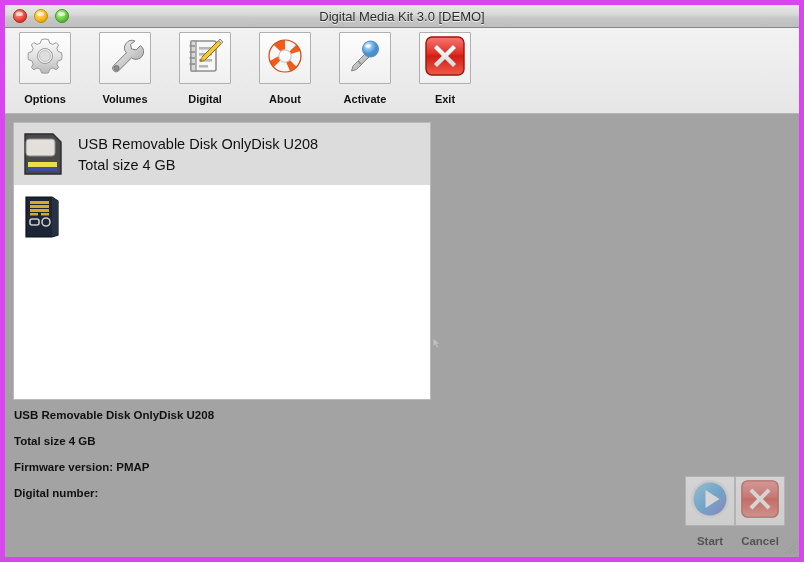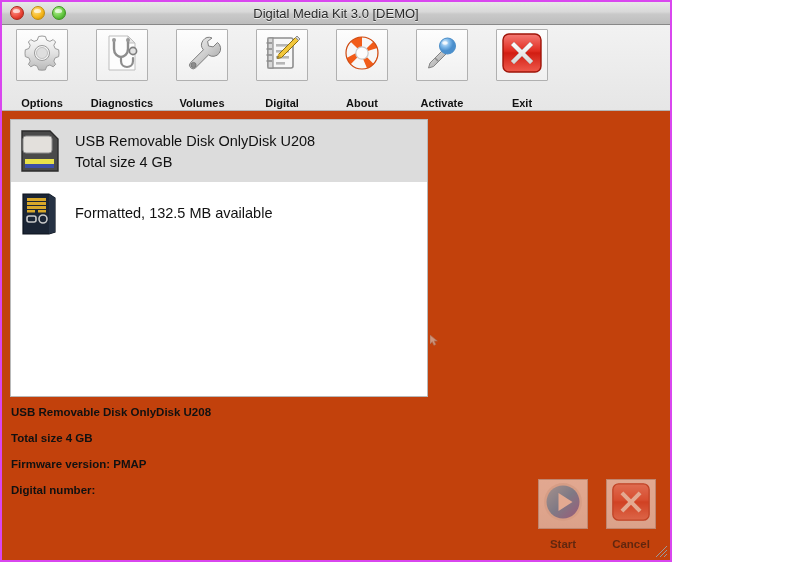--- a/index.html
+++ b/index.html
@@ -3,22 +3,22 @@
 <meta charset="utf-8">
 <style>
   html,body{margin:0;padding:0;}
   body{
     width:804px;height:562px;overflow:hidden;
     font-family:"Liberation Sans", sans-serif;
     background:#ffffff;
     -webkit-font-smoothing:antialiased;
   }
   .window{
-    position:relative;width:672px;height:562px;box-sizing:border-box;
-    border:2px solid #d946ef;background:#c2410c;
+    position:relative;width:804px;height:562px;box-sizing:border-box;
+    border:5px solid #d946ef;background:#a3a3a3;
   }
   
   .titlebar{
     position:relative;height:22px;
     background:linear-gradient(to bottom,#e8e8e8 0%,#d8d8d8 45%,#c9c9c9 55%,#bdbdbd 100%);
     border-bottom:1px solid #888;
     display:flex;align-items:center;
   }
   .lights{display:flex;gap:7px;padding-left:8px;}
   .light{width:12px;height:12px;border-radius:50%;position:relative;}
@@ -48,21 +48,21 @@
     cursor:default;
   }
   .tool .frame{
     width:52px;height:52px;box-sizing:border-box;
     border:1px solid #b0b0b0;
     background:linear-gradient(to bottom,#fdfdfd,#f0f0f0);
     display:flex;align-items:center;justify-content:center;
     border-radius:1px;
   }
   .tool .label{
-    margin-top:16px;font-size:11px;font-weight:bold;color:#111;
+    margin-top:9px;font-size:11px;font-weight:bold;color:#111;
   }
   
   .listbox{
     position:absolute;left:8px;top:117px;width:418px;height:278px;
     box-sizing:border-box;border:1px solid #b9b9b9;background:#ffffff;
     overflow:hidden;
   }
   .row{
     display:flex;align-items:center;height:62px;padding:0 8px;
     box-sizing:border-box;gap:14px;
@@ -76,21 +76,21 @@
     position:absolute;left:428px;top:330px;width:9px;height:11px;
     opacity:.55;
   }
   
   .info{
     position:absolute;left:9px;top:404px;display:flex;flex-direction:column;gap:14px;
   }
   .info div{font-size:11.5px;font-weight:bold;color:#111;}
   
   .actions{
-    position:absolute;right:14px;bottom:10px;display:flex;gap:18px;
+    position:absolute;right:14px;bottom:10px;display:flex;
   }
   .action{display:flex;flex-direction:column;align-items:center;}
   .action .frame{
     width:50px;height:50px;box-sizing:border-box;border:1px solid #c0c0c0;
     background:linear-gradient(to bottom,#fdfdfd,#f1f1f1);
     display:flex;align-items:center;justify-content:center;
   }
   .action .label{margin-top:9px;font-size:11.5px;font-weight:bold;color:#111;}
   .dim{opacity:.55;}
   
@@ -127,36 +127,20 @@
               <path d="M20 3 l3.4 .5 1.3 3.6 3.2 1.3 3.3-1.8 2.4 2.4 -1.8 3.3 1.3 3.2 3.6 1.3 .3 3.4 -.3 3.4 -3.6 1.3 -1.3 3.2 1.8 3.3 -2.4 2.4 -3.3-1.8 -3.2 1.3 -1.3 3.6 -3.4 .3 -3.4-.3 -1.3-3.6 -3.2-1.3 -3.3 1.8 -2.4-2.4 1.8-3.3 -1.3-3.2 -3.6-1.3 -.3-3.4 .3-3.4 3.6-1.3 1.3-3.2 -1.8-3.3 2.4-2.4 3.3 1.8 3.2-1.3 1.3-3.6z"></path>
             </g>
             <circle cx="20" cy="20" r="7.5" fill="#f4f4f4" stroke="#9a9a9a" stroke-width="1"></circle>
             <circle cx="20" cy="20" r="5.5" fill="#dedede" stroke="#b5b5b5" stroke-width="0.8"></circle>
           </svg>
         </span>
       </div>
       <div class="label">Options</div>
     </div>
 
-    <div class="tool">
-      <div class="frame">
-        <span>
-          <svg width="40" height="40" viewBox="0 0 40 40">
-            <path d="M7 3 h19 l7 7 v27 h-26z" fill="#fdfdfd" stroke="#bdbdbd" stroke-width="1"></path>
-            <path d="M26 3 v7 h7z" fill="#e8e8e8" stroke="#bdbdbd" stroke-width="1"></path>
-            <path d="M12 8 v8 c0 5 4 8 7 8 s7-3 7-8 v-8" fill="none" stroke="#8d8d8d" stroke-width="2.4" stroke-linecap="round"></path>
-            <path d="M19 24 v4 c0 4 3 6 6 6 s6-2 6-6 v-3" fill="none" stroke="#8d8d8d" stroke-width="2.2" stroke-linecap="round"></path>
-            <circle cx="31" cy="18" r="3.6" fill="#e4e4e4" stroke="#7e7e7e" stroke-width="1.6"></circle>
-            <circle cx="12" cy="7" r="2" fill="#9a9a9a"></circle>
-            <circle cx="26" cy="7" r="2" fill="#9a9a9a"></circle>
-          </svg>
-        </span>
-      </div>
-      <div class="label">Diagnostics</div>
-    </div>
 
 
     <div class="tool">
       <div class="frame">
         <span>
           <svg width="40" height="40" viewBox="0 0 40 40">
             <defs>
               <linearGradient id="wrg" x1="0" y1="0" x2="1" y2="1">
                 <stop offset="0" stop-color="#f4f4f4"></stop>
                   <stop offset="0.5" stop-color="#cfcfcf"></stop>
@@ -304,21 +288,20 @@
               <rect x="8" y="20" width="8" height="2.5"></rect>
             <rect x="19" y="20" width="8" height="2.5"></rect>
           </g>
           <g fill="none" stroke="#c9c9c9" stroke-width="1.6">
             <rect x="8" y="26" width="9" height="6" rx="2"></rect>
             <circle cx="24" cy="29" r="4"></circle>
           </g>
         </svg>
       </span>
       <div class="texts">
-        <div class="line2">Formatted, 132.5 MB available</div>
       </div>
     </div>
 
   </div>
 
   <span class="cursor-artifact">
     <svg width="9" height="11" viewBox="0 0 9 11">
       <path d="M0 0 l0 9 2.3-2.3 1.6 3.6 1.8-.8 -1.6-3.6 3.2 .1z" fill="#d8d8d8" stroke="#9a9a9a" stroke-width=".7"></path>
     </svg>
   </span>

